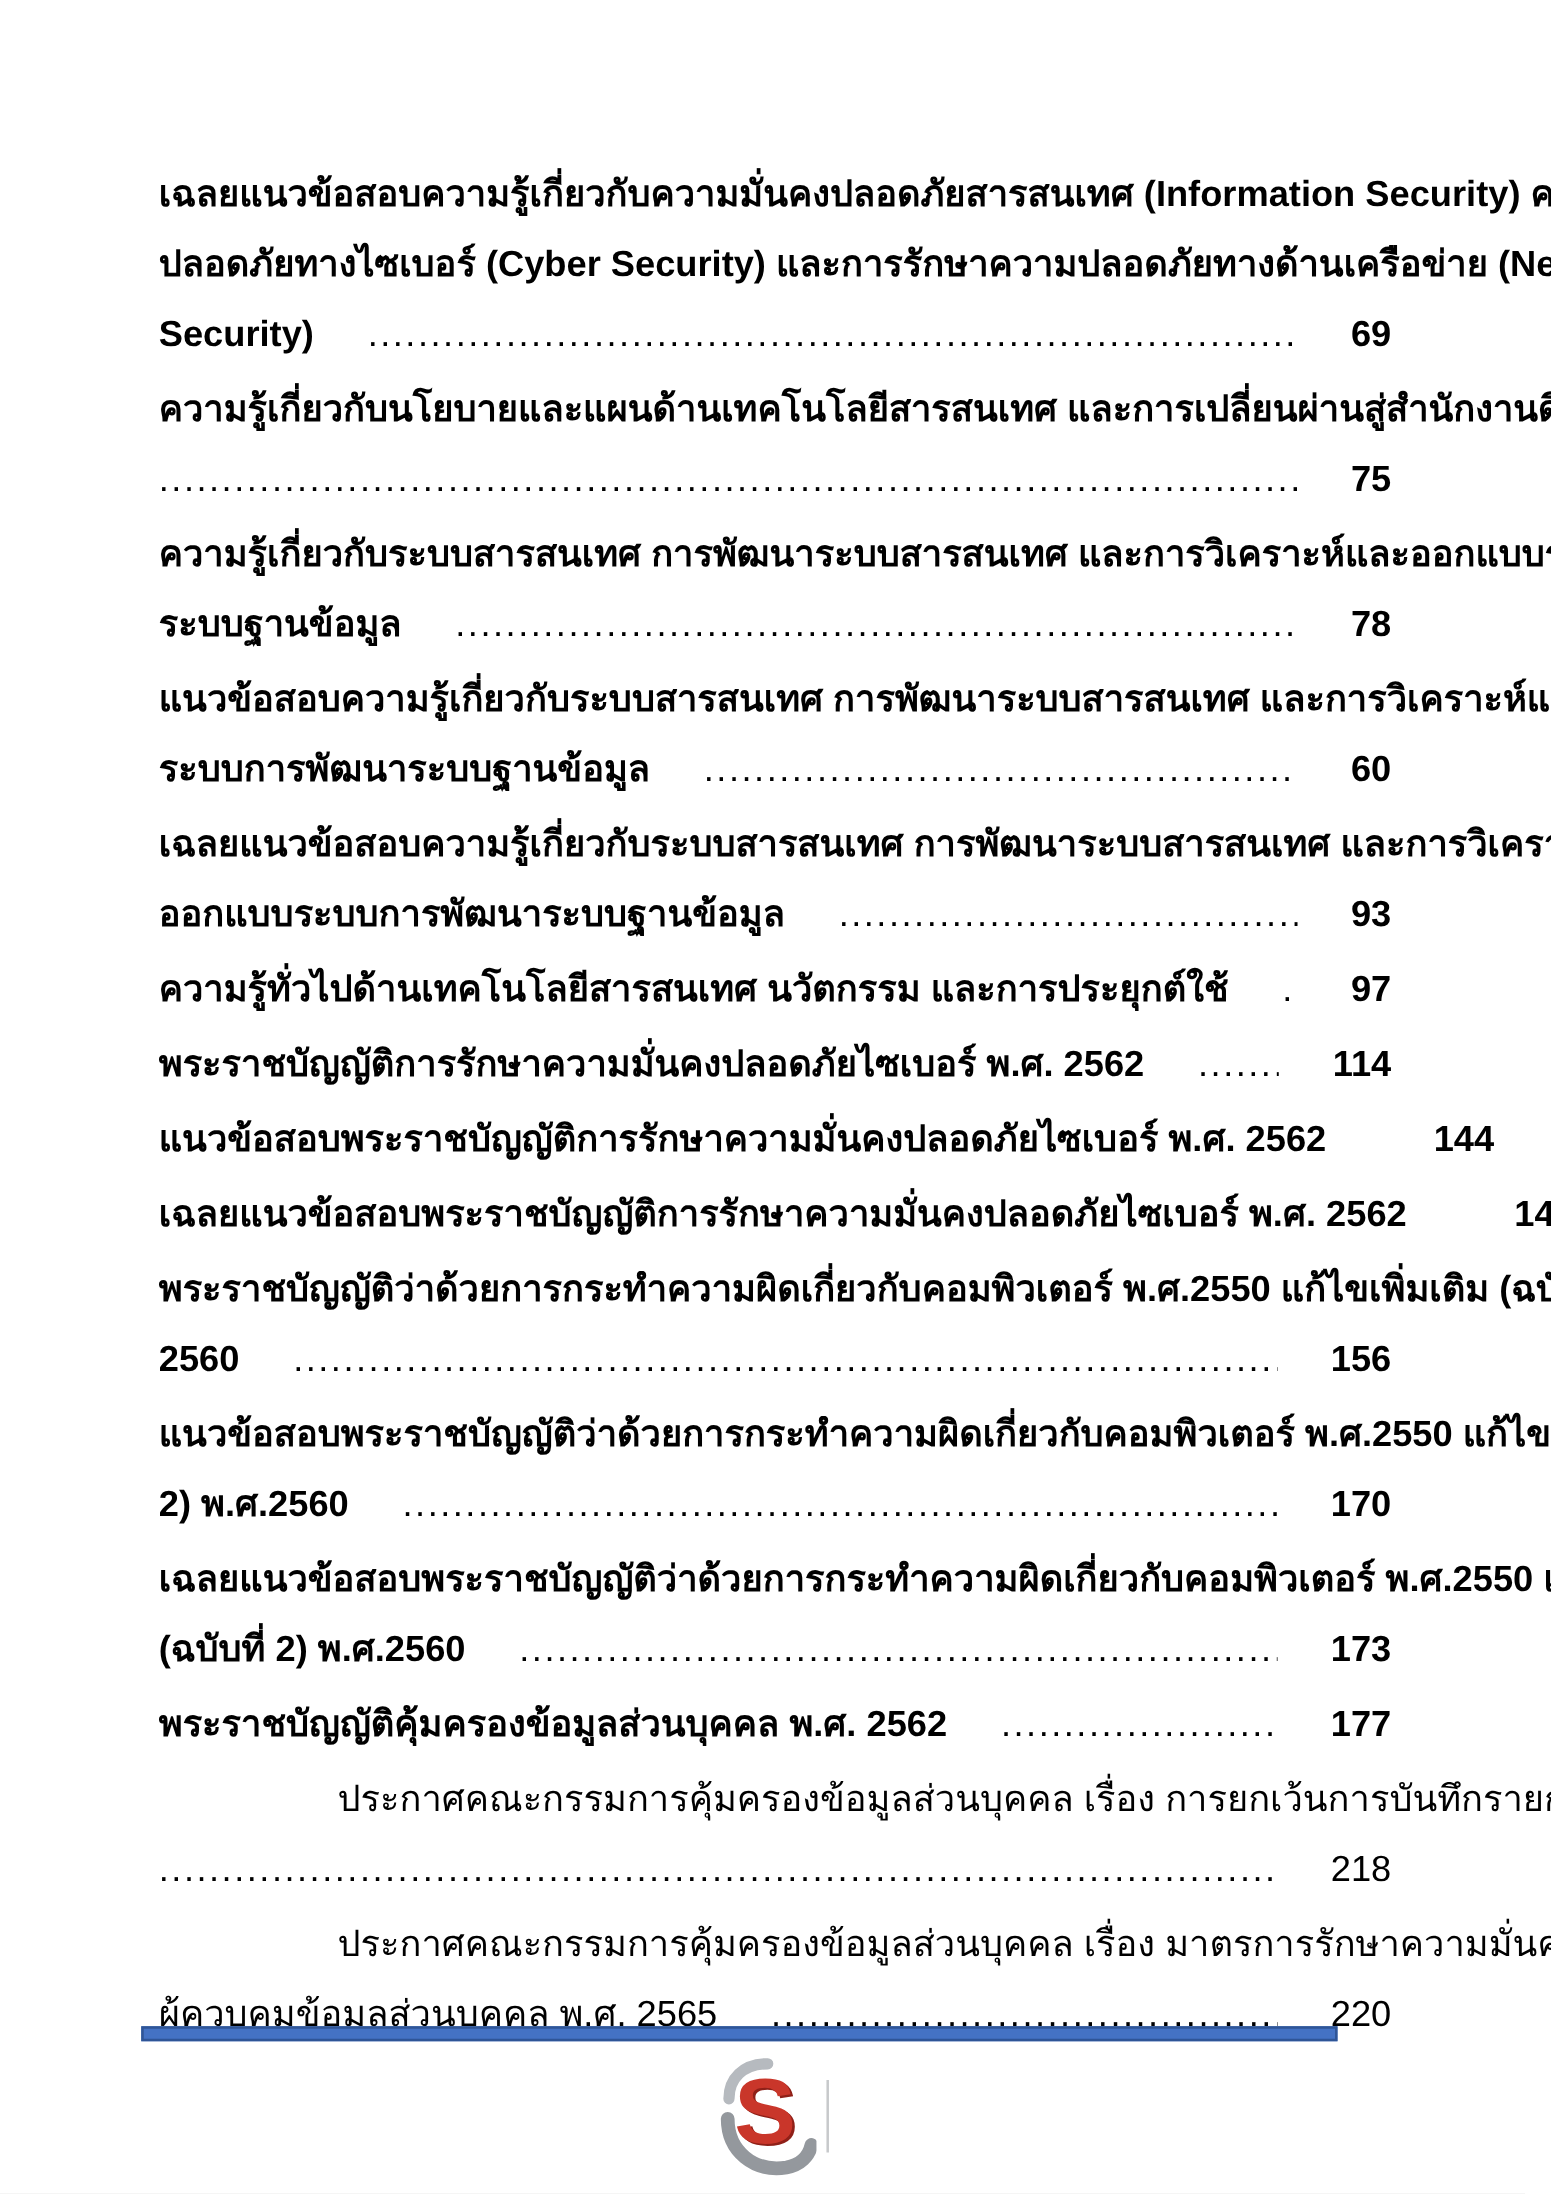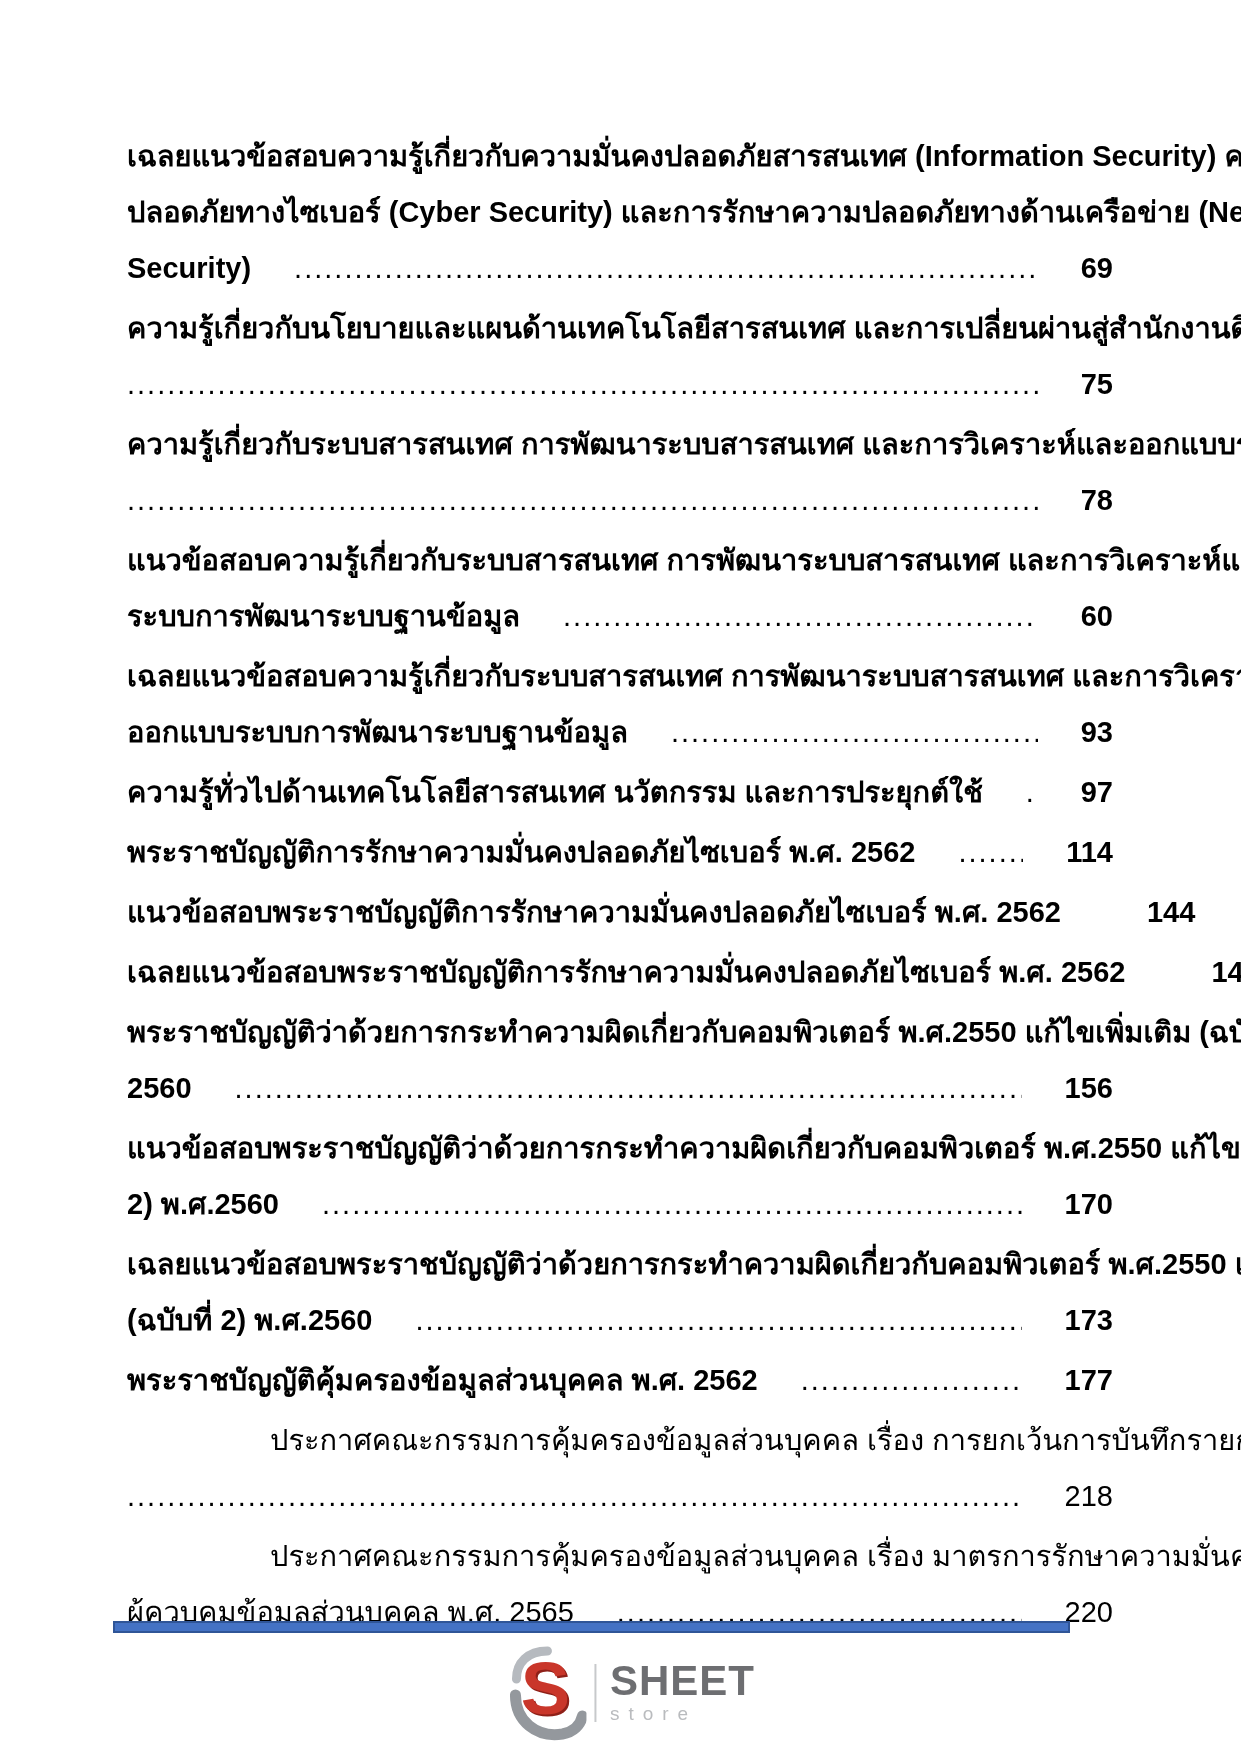--- a/index.html
+++ b/index.html
@@ -91,20 +91,21 @@
       <div class="entry">
         <div class="line">ความรู้เกี่ยวกับนโยบายและแผนด้านเทคโนโลยีสารสนเทศ และการเปลี่ยนผ่านสู่สำนักงานดิจิทัล (Digital</div>
         <div class="line last">
           <span class="dots">....................................................................................................................................................................................................................................................................</span>
           <span class="pagenum">75</span>
         </div>
       </div>
       <div class="entry">
         <div class="line">ความรู้เกี่ยวกับระบบสารสนเทศ การพัฒนาระบบสารสนเทศ และการวิเคราะห์และออกแบบระบบการพัฒนา</div>
         <div class="line last">
+          <span class="t">ระบบฐานข้อมูล</span>
           <span class="dots">....................................................................................................................................................................................................................................................................</span>
           <span class="pagenum">78</span>
         </div>
       </div>
       <div class="entry">
         <div class="line">แนวข้อสอบความรู้เกี่ยวกับระบบสารสนเทศ การพัฒนาระบบสารสนเทศ และการวิเคราะห์และออกแบบ</div>
         <div class="line last">
           <span class="t">ระบบการพัฒนาระบบฐานข้อมูล</span>
           <span class="dots">....................................................................................................................................................................................................................................................................</span>
           <span class="pagenum">60</span>
@@ -197,19 +198,15 @@
   <div class="footer-rule"></div>
 
   <div class="logo">
     <svg class="logo-icon" viewBox="0 0 80 96" aria-hidden="true">
       <path d="M41 6 C21 6 10 18 10 34" fill="none" stroke="#b6babf" stroke-width="9" stroke-linecap="round"></path>
       <path d="M9 50 C9 76 30 93 56 89 C67 87 74 80 76 71" fill="none" stroke="#94989d" stroke-width="11" stroke-linecap="round"></path>
       <text x="41" y="71" font-size="74" font-weight="bold" text-anchor="middle" font-family="Liberation Sans, DejaVu Sans, sans-serif" fill="#8f2018">S</text>
       <text x="39" y="69" font-size="74" font-weight="bold" text-anchor="middle" font-family="Liberation Sans, DejaVu Sans, sans-serif" fill="#c9362a">S</text>
     </svg>
     <div class="logo-divider"></div>
-    <div class="logo-text">
-      <span class="logo-title">SHEET</span>
-      <span class="logo-subtitle">store</span>
-    </div>
   </div>
 
 </div>
 
 </body></html>

